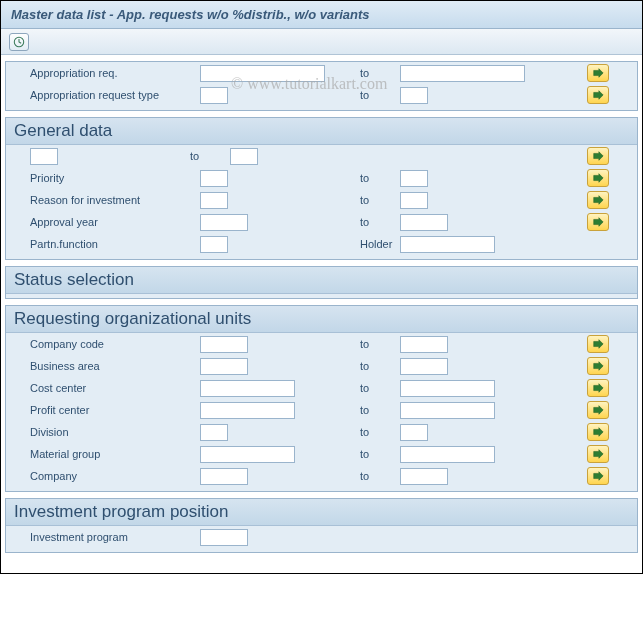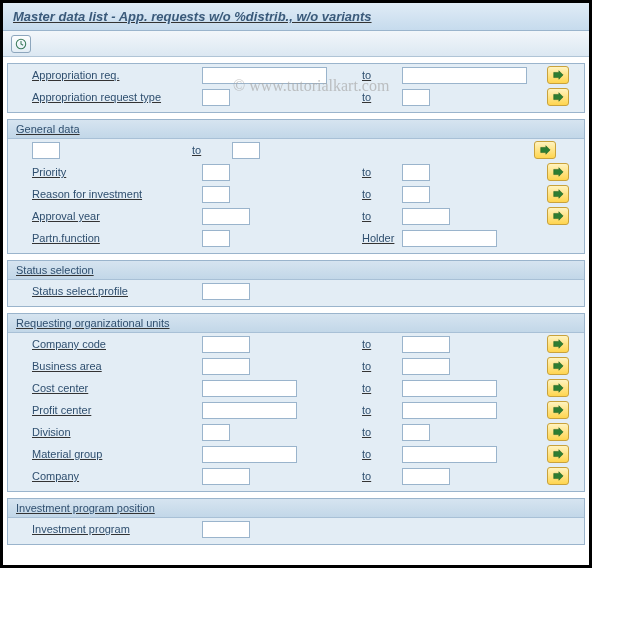--- a/index.html
+++ b/index.html
@@ -42,21 +42,21 @@
     .section {
       background: #e3edf5;
       border: 1px solid #9ab4cc;
       margin: 6px 4px 0 4px;
       padding-bottom: 4px;
     }
     .section-header {
       background: linear-gradient(#d6e4f0, #c2d7e8);
       border-bottom: 1px solid #a8c0d6;
       padding: 3px 8px;
-      font-size: 11px;
+      font-size: 17px;
       color: #2f4f6f;
     }
     .row {
       display: flex;
       align-items: center;
       padding: 2px 24px;
       min-height: 22px;
     }
     .label-col {
       width: 170px;
@@ -121,21 +121,21 @@
     .watermark {
       position: absolute;
       top: 34px;
       left: 230px;
       font-size: 16px;
       color: rgba(170,170,170,0.7);
       font-family: Georgia, serif;
       pointer-events: none;
       margin-top: 40px;
     }
-    .container { position: relative; border:3px solid #000000; width:592px;text-decoration:underline;}
+    .container { position: relative; border:1px solid #000000; width:643px;}
   </style>
 </head>
 <body>
 <div class="container">
 
 <div class="title-bar">Master data list - App. requests w/o %distrib., w/o variants</div>
 
 <div class="toolbar">
   <div class="execute-btn">
     <svg viewBox="0 0 14 14">
@@ -248,26 +248,20 @@
         </div>
     <div class="to-col">Holder</div>
     <div class="field-col2">
           <input type="text" class="inp-lg" style="">
         </div>
   </div>
 </div>
 
 <div class="section">
   <div class="section-header">Status selection</div>
-  <div class="row">
-    <div class="label-col">Status select.profile</div>
-    <div class="field-col1">
-          <input type="text" class="inp-md" style="">
-        </div>
-  </div>
 </div>
 
 <div class="section">
   <div class="section-header">Requesting organizational units</div>
   <div class="row">
     <div class="label-col">Company code</div>
     <div class="field-col1">
           <input type="text" class="inp-md" style="">
         </div>
     <div class="to-col">to</div>

